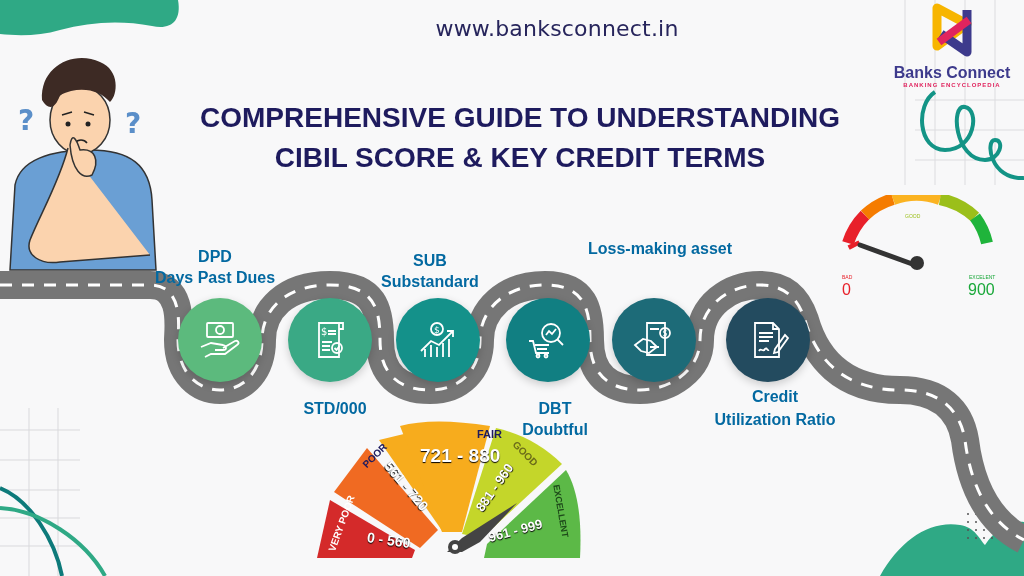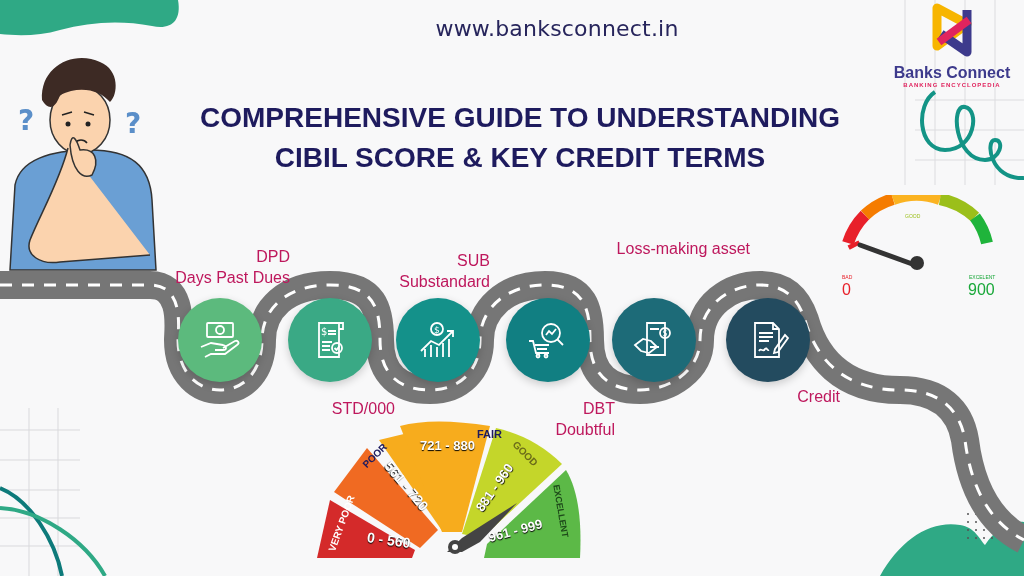--- a/index.html
+++ b/index.html
@@ -1,20 +1,20 @@
 <!DOCTYPE html>
 <html><head>
 <meta charset="utf-8">
 <style>
   html,body{margin:0;padding:0;}
   body{width:1024px;height:576px;overflow:hidden;background:#f8f8f9;position:relative;font-family:"Liberation Sans",sans-serif;}
   .abs{position:absolute;}
   .url{left:0;width:1024px;top:16px;text-align:center;font-family:"DejaVu Sans",sans-serif;font-size:22px;color:#27255c;letter-spacing:0.2px;margin-left:45px;}
   .title{left:130px;width:780px;text-align:center;font-weight:bold;font-size:28px;color:#1e1b5e;line-height:40px;}
-  .label{text-align:right;font-weight:normal;font-size:16px;color:#be185d;line-height:21px;}
+  .label{text-align:center;font-weight:bold;font-size:16px;color:#0369a1;line-height:21px;}
   .circle{width:84px;height:84px;border-radius:50%;display:flex;align-items:center;justify-content:center;box-shadow:0 3px 8px rgba(0,0,0,0.18);}
   .brand{font-weight:bold;color:#3d3a8c;font-size:16px;}
   .tagline{font-size:6px;color:#e0245e;letter-spacing:1px;font-weight:bold;}
 </style>
 </head>
 <body>
 
 <svg class="abs" style="left:0;top:0" width="1024" height="576">
 
   <path d="M0,0 L178,0 C182,22 170,30 152,26 C120,20 90,22 60,30 C40,36 18,36 0,34 Z" fill="#2fa985"></path>
@@ -139,20 +139,21 @@
 </div>
 <div class="abs label" style="left:495px;top:398px;width:120px;">
   <div>DBT</div>
   <div>Doubtful</div>
 </div>
 <div class="abs label" style="left:570px;top:238px;width:180px;">
   <div>Loss-making asset</div>
 </div>
 <div class="abs label" style="left:710px;top:385px;width:130px;line-height:23px;">
   <div>Credit</div>
+  <div>Utilization Ratio</div>
 </div>
 
 <div class="abs circle" style="left:178px;top:298px;background:#5cba7d;">
   <svg width="46" height="46" viewBox="0 0 46 46" fill="none" stroke="#fff" stroke-width="1.8">
     <rect x="10" y="6" width="26" height="14" rx="1"></rect>
       <circle cx="23" cy="13" r="4"></circle>
     <path d="M4,30 L14,26 L26,28 C30,29 30,33 26,33 L18,33 M26,31 L38,24 C41,23 43,26 40,28 L28,37 L14,37 L8,40"></path>
   </svg>
 </div>
 <div class="abs circle" style="left:288px;top:298px;background:#3aa985;">
@@ -213,18 +214,18 @@
     <path d="M254,50 C266,70 270,100 268,138 L172,138 L175,124 Z" fill="#5cb947"></path>
     <path d="M135,132 L150,118 L205,83 L168,122 L150,132 Z" fill="#444"></path>
     <circle cx="143" cy="127" r="7" fill="#444"></circle>
       <circle cx="143" cy="127" r="3" fill="#fff"></circle>
   </svg>
   <div class="abs" style="left:0px;top:98px;color:#fff;font-size:10px;font-weight:bold;transform:rotate(-70deg);">VERY POOR</div>
   <div class="abs" style="left:55px;top:112px;color:#fff;font-size:14px;font-weight:bold;transform:rotate(8deg);text-shadow:0 1px 1px #000;">0 - 560</div>
   <div class="abs" style="left:48px;top:30px;color:#1e1b5e;font-size:10px;font-weight:bold;transform:rotate(-45deg);">POOR</div>
   <div class="abs" style="left:65px;top:58px;color:#fff;font-size:14px;font-weight:bold;transform:rotate(50deg);text-shadow:0 1px 1px #000;">561 - 720</div>
   <div class="abs" style="left:124px;top:8px;color:#1e1b5e;font-size:11px;font-weight:bold;padding-left:41px;">FAIR</div>
-  <div class="abs" style="left:108px;top:18px;color:#fff;font-size:13px;font-weight:bold;text-shadow:0 1px 1px #000;">721 - 880</div>
+  <div class="abs" style="left:108px;top:25px;color:#fff;font-size:19px;font-weight:bold;text-shadow:0 1px 1px #000;">721 - 880</div>
   <div class="abs" style="left:198px;top:28px;color:#6b6b1a;font-size:10px;font-weight:bold;transform:rotate(45deg);">GOOD</div>
   <div class="abs" style="left:155px;top:60px;color:#fff;font-size:13px;font-weight:bold;transform:rotate(-55deg);text-shadow:0 1px 1px #000;">881 - 960</div>
   <div class="abs" style="left:222px;top:86px;color:#1e4a1a;font-size:9px;font-weight:bold;transform:rotate(80deg);">EXCELLENT</div>
   <div class="abs" style="left:176px;top:103px;color:#fff;font-size:13px;font-weight:bold;transform:rotate(-15deg);text-shadow:0 1px 1px #000;">961 - 999</div>
 </div>
 
 </body></html>

